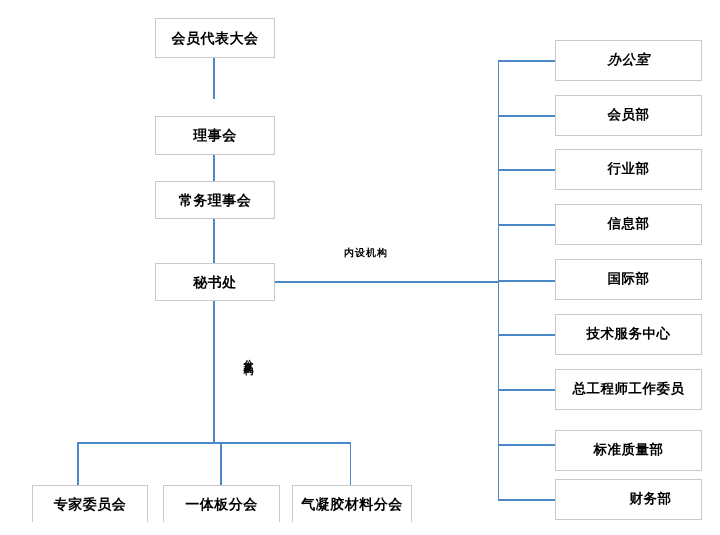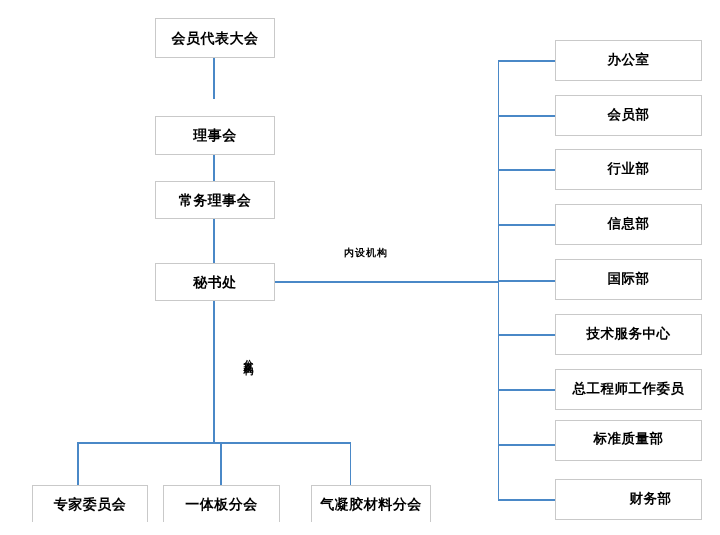--- a/index.html
+++ b/index.html
@@ -85,42 +85,42 @@
   <div class="line h" style="left:498px; top:60px; width:57px;"></div>
   <div class="line h" style="left:498px; top:115px; width:57px;"></div>
   <div class="line h" style="left:498px; top:169px; width:57px;"></div>
   <div class="line h" style="left:498px; top:224px; width:57px;"></div>
   <div class="line h" style="left:498px; top:280px; width:57px;"></div>
   <div class="line h" style="left:498px; top:334px; width:57px;"></div>
   <div class="line h" style="left:498px; top:389px; width:57px;"></div>
   <div class="line h" style="left:498px; top:444px; width:57px;"></div>
   <div class="line h" style="left:498px; top:499px; width:57px;"></div>
 
-  <div class="node dept" style="left:555px; top:40px; width:147px; height:41px;">办公室</div>
+  <div class="node dept" style="left:555px; top:40px; width:147px; height:41px;font-style:italic;">办公室</div>
 
   <div class="node dept" style="left:555px; top:95px; width:147px; height:41px;">会员部</div>
 
   <div class="node dept" style="left:555px; top:149px; width:147px; height:41px;">行业部</div>
 
   <div class="node dept" style="left:555px; top:204px; width:147px; height:41px;">信息部</div>
 
   <div class="node dept" style="left:555px; top:259px; width:147px; height:41px;text-align:right;">国际部</div>
 
   <div class="node dept" style="left:555px; top:314px; width:147px; height:41px;">技术服务中心</div>
 
   <div class="node dept" style="left:555px; top:369px; width:147px; height:41px;">总工程师工作委员</div>
 
-  <div class="node dept" style="left:555px; top:420px; width:147px; height:41px;font-family:Liberation Mono, monospace;">标准质量部</div>
+  <div class="node dept" style="left:555px; top:430px; width:147px; height:41px;">标准质量部</div>
 
   <div class="node dept" style="left:555px; top:479px; width:147px; height:41px;padding-left:44px;">财务部</div>
 
   <div class="line h" style="left:77px; top:442.4px; width:274px;"></div>
   <div class="line v" style="left:77px; top:443px; height:42px;"></div>
   <div class="line v" style="left:220px; top:443px; height:42px;"></div>
   <div class="line v" style="left:349.5px; top:443px; height:42px;"></div>
 
   <div class="node" style="left:32px; top:485px; width:116px; height:38px;">专家委员会</div>
 
   <div class="node" style="left:163px; top:485px; width:117px; height:38px;">一体板分会</div>
 
-  <div class="node" style="left:311px; top:485px; width:120px; height:38px;">气凝胶材料分会</div>
+  <div class="node" style="left:292px; top:485px; width:120px; height:38px;">气凝胶材料分会</div>
 
 </div>
 
 </body></html>

